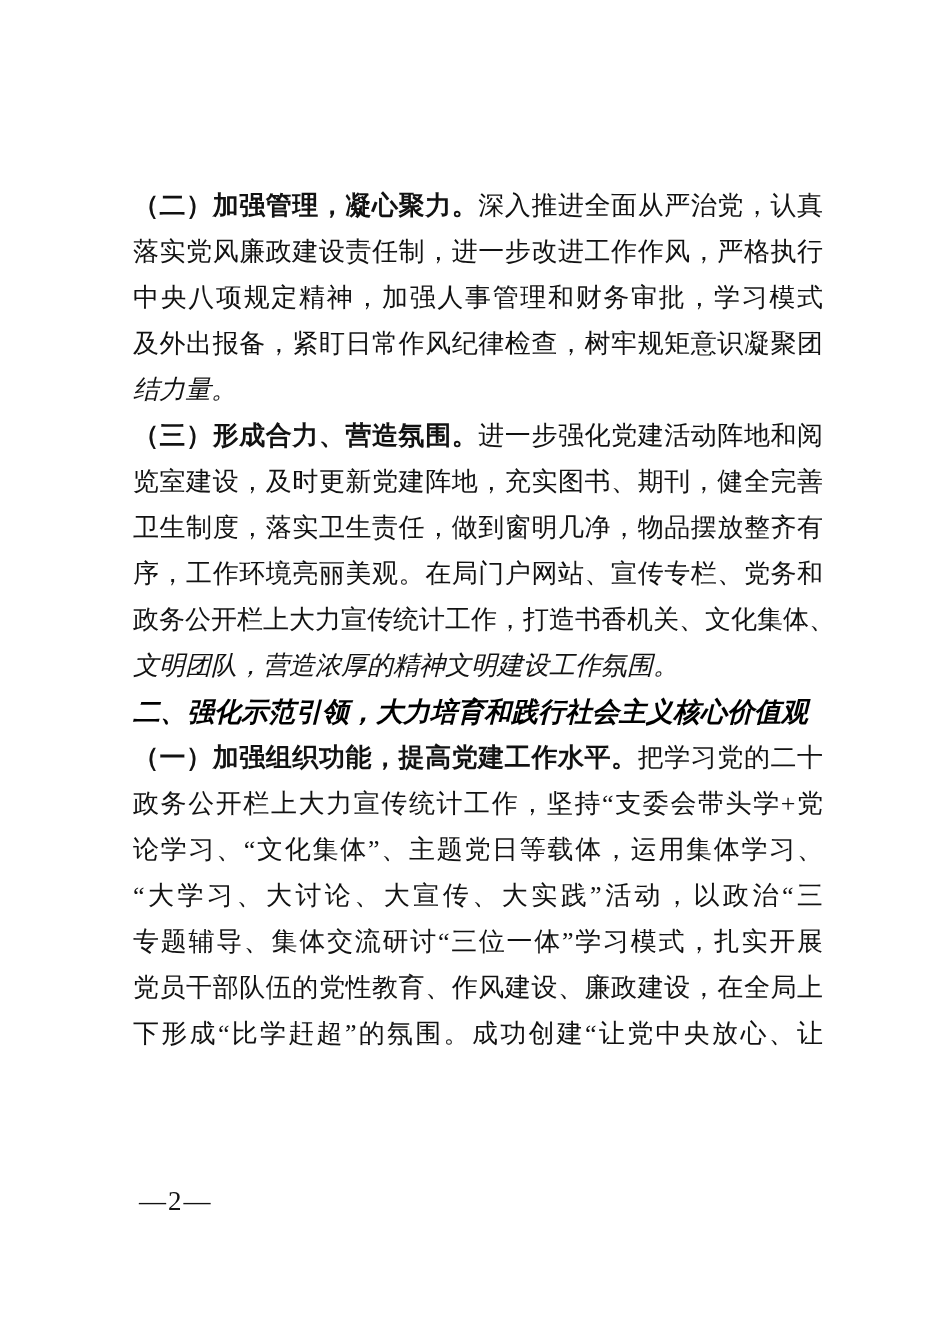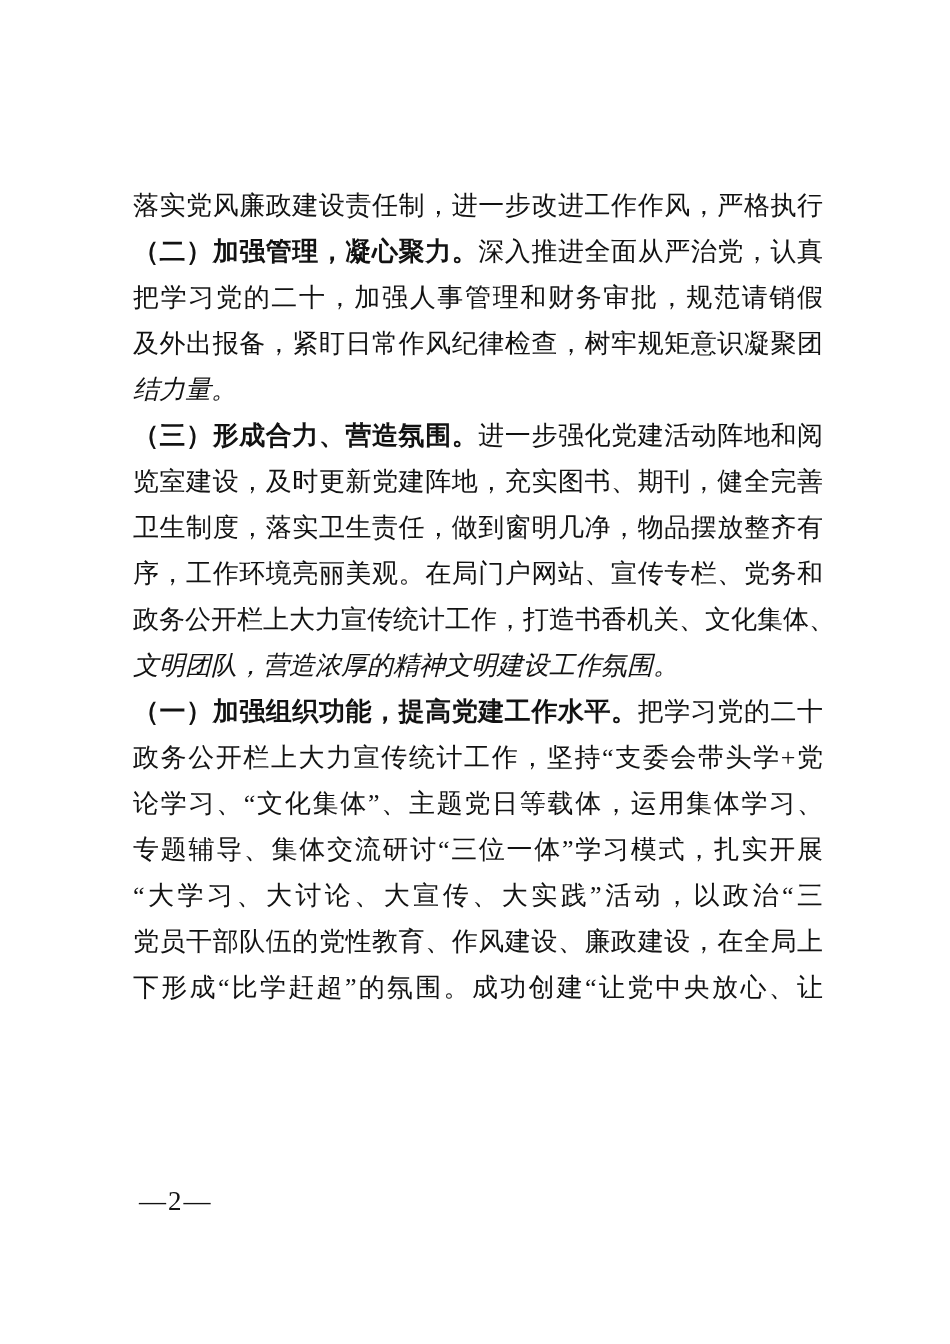--- a/index.html
+++ b/index.html
@@ -53,53 +53,54 @@
     font-size: 27px;
     letter-spacing: 2px;
     color: #121212;
   }
 </style>
 </head>
 <body>
 
 <div class="text-block">
 
+  <div class="line"><span class="lead">（二）加强管理，凝心聚力。</span><span>深入推进全面从严治党，认真</span></div>
+
   <div class="line"><span>落实党风廉政建设责任制，进一步改进工作作风，严格执行</span></div>
 
-  <div class="line"><span class="lead">（二）加强管理，凝心聚力。</span><span>深入推进全面从严治党，认真</span></div>
-
-  <div class="line"><span>把学习党的二十，加强人事管理和财务审批，规范请销假</span></div>
+  <div class="line"><span>中央八项规定精神，加强人事管理和财务审批，学习模式</span></div>
 
   <div class="line"><span>及外出报备，紧盯日常作风纪律检查，树牢规矩意识凝聚团</span></div>
 
   <div class="line para-end"><span>结力量。</span></div>
 
   <div class="line"><span class="lead">（三）形成合力、营造氛围。</span><span>进一步强化党建活动阵地和阅</span></div>
 
   <div class="line"><span>览室建设，及时更新党建阵地，充实图书、期刊，健全完善</span></div>
 
   <div class="line"><span>卫生制度，落实卫生责任，做到窗明几净，物品摆放整齐有</span></div>
 
   <div class="line"><span>序，工作环境亮丽美观。在局门户网站、宣传专栏、党务和</span></div>
 
   <div class="line hang"><span>政务公开栏上大力宣传统计工作，打造书香机关、文化集体、</span></div>
 
   <div class="line para-end"><span>文明团队，营造浓厚的精神文明建设工作氛围。</span></div>
 
+  <div class="line heading para-end">二、强化示范引领，大力培育和践行社会主义核心价值观</div>
 
   <div class="line"><span class="lead">（一）加强组织功能，提高党建工作水平。</span><span>把学习党的二十</span></div>
 
   <div class="line"><span>政务公开栏上大力宣传统计工作，坚持“支委会带头学+党</span></div>
 
 
   <div class="line"><span>论学习、“文化集体”、主题党日等载体，运用集体学习、</span></div>
 
+  <div class="line"><span>“大学习、大讨论、大宣传、大实践”活动，以政治“三</span></div>
+
   <div class="line"><span>专题辅导、集体交流研讨“三位一体”学习模式，扎实开展</span></div>
-
-  <div class="line"><span>“大学习、大讨论、大宣传、大实践”活动，以政治“三</span></div>
 
 
   <div class="line"><span>党员干部队伍的党性教育、作风建设、廉政建设，在全局上</span></div>
 
   <div class="line"><span>下形成“比学赶超”的氛围。成功创建“让党中央放心、让</span></div>
 
 </div>
 
 <div class="page-number">—2—</div>
 

